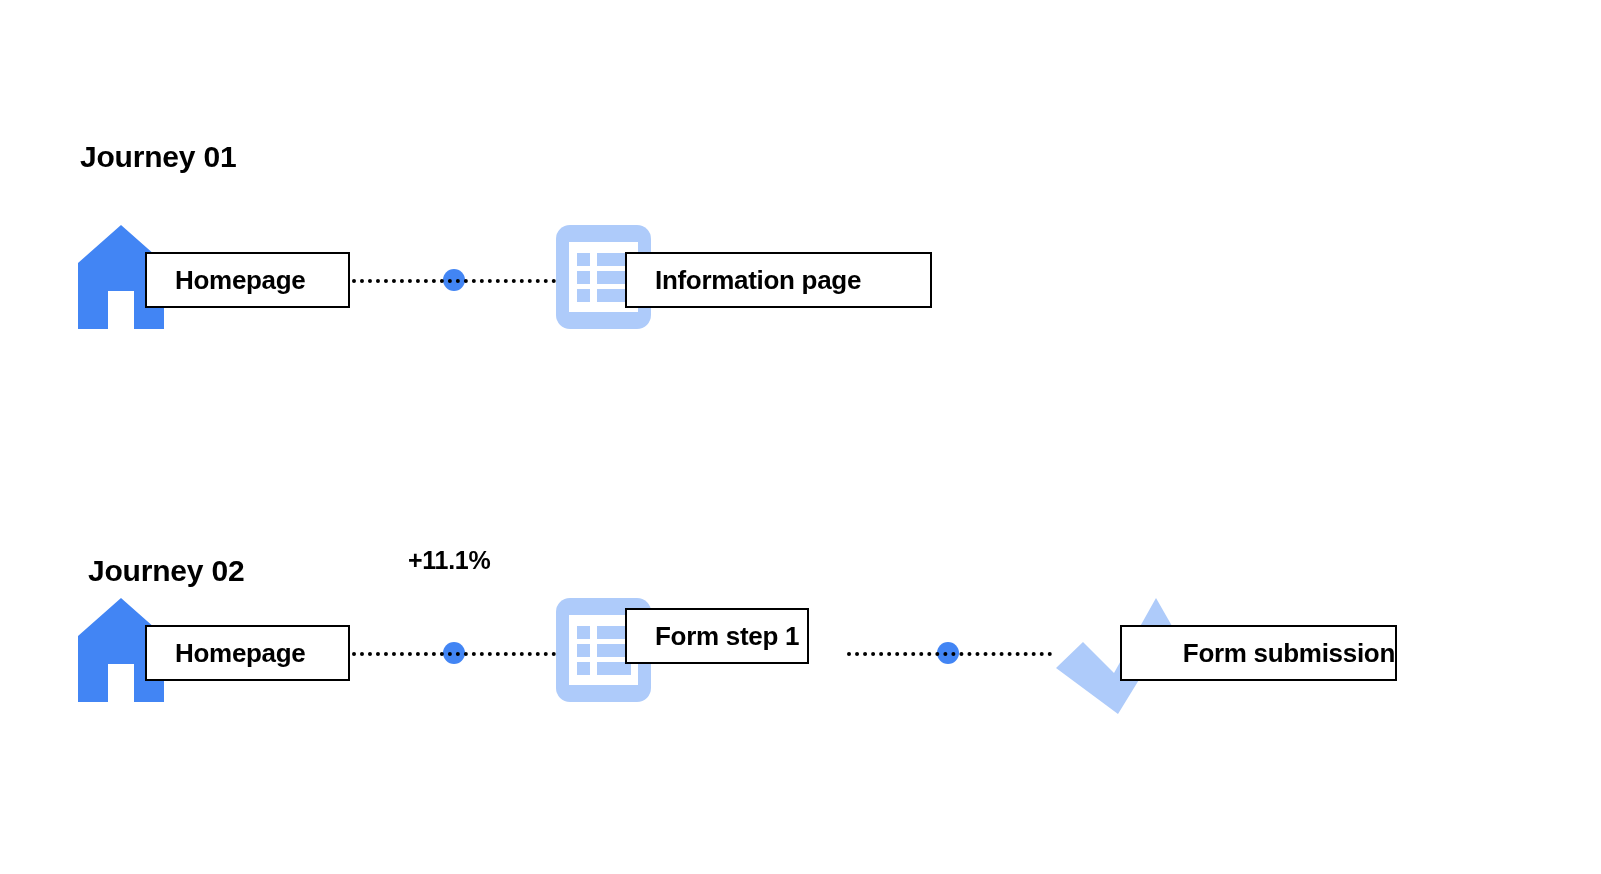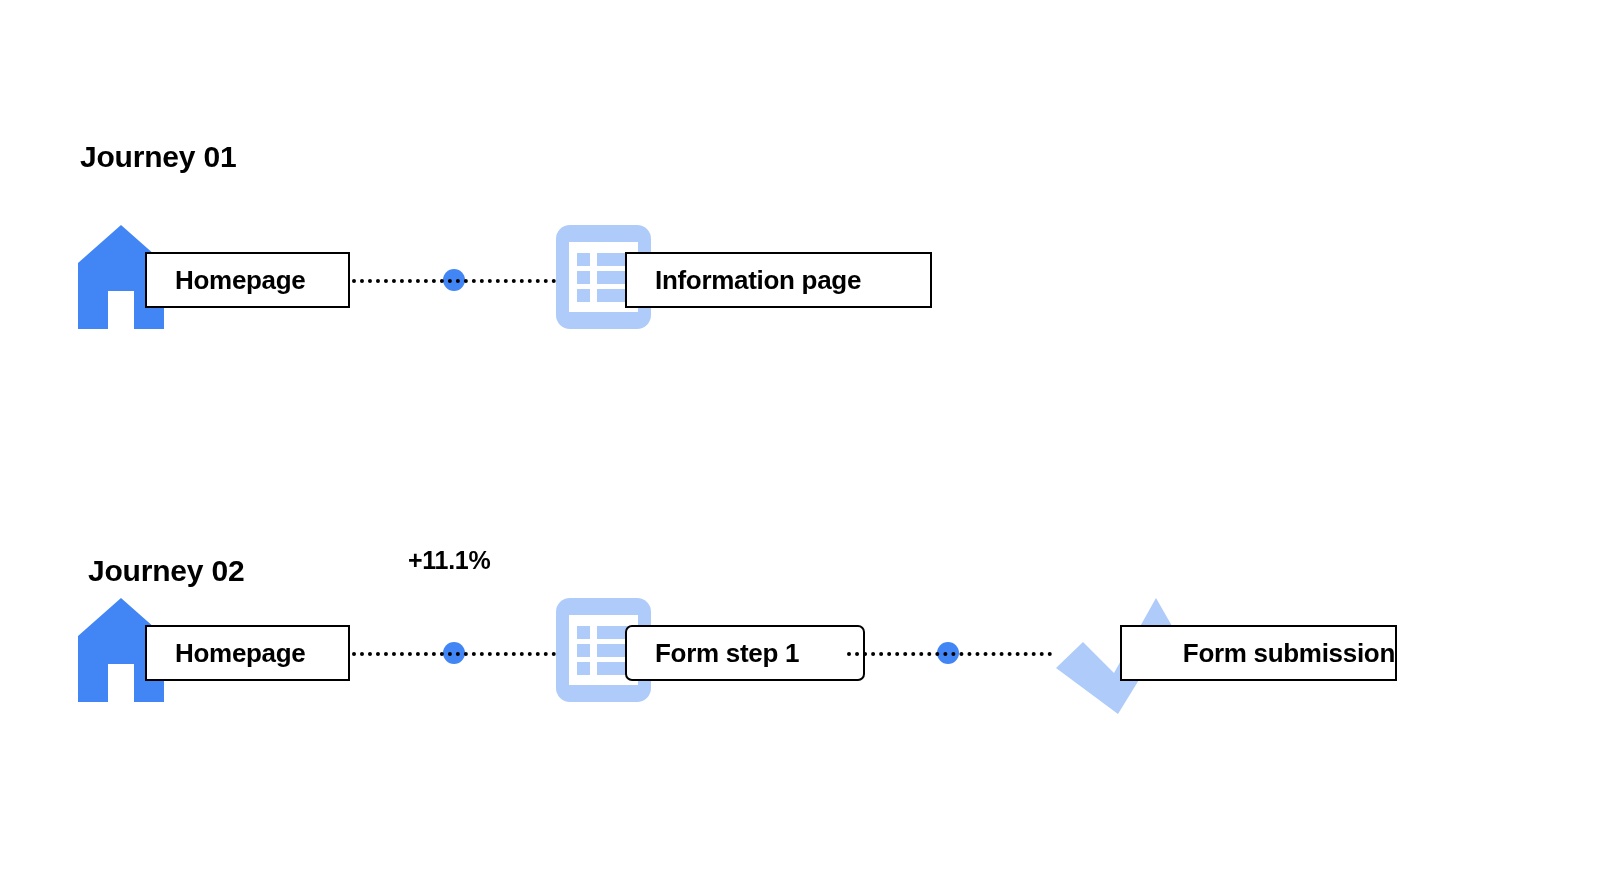--- a/index.html
+++ b/index.html
@@ -152,21 +152,21 @@
         <rect x="13" y="17" width="69" height="70" fill="#ffffff"></rect>
         <rect x="21" y="28" width="13" height="13" fill="#aecbfa"></rect>
         <rect x="41" y="28" width="34" height="13" fill="#aecbfa"></rect>
         <rect x="21" y="46" width="13" height="13" fill="#aecbfa"></rect>
         <rect x="41" y="46" width="34" height="13" fill="#aecbfa"></rect>
         <rect x="21" y="64" width="13" height="13" fill="#aecbfa"></rect>
         <rect x="41" y="64" width="34" height="13" fill="#aecbfa"></rect>
       </svg>
     </div>
 
-    <div class="node-box" style="left:625px;top:27px;width:240px;border-radius:7px;">
+    <div class="node-box" style="left:625px;top:10px;width:184px;">
       <span class="node-label">Form step 1</span>
     </div>
 
     <div class="connector" style="left:847px;top:35px;width:205px;">
       <div class="dot" style="left:90px;"></div>
       <div class="dotline"></div>
     </div>
 
     <div class="icon-wrap" style="left:1048px;top:-2px;">
       <svg width="124" height="118" viewBox="0 0 124 118" aria-hidden="true">

